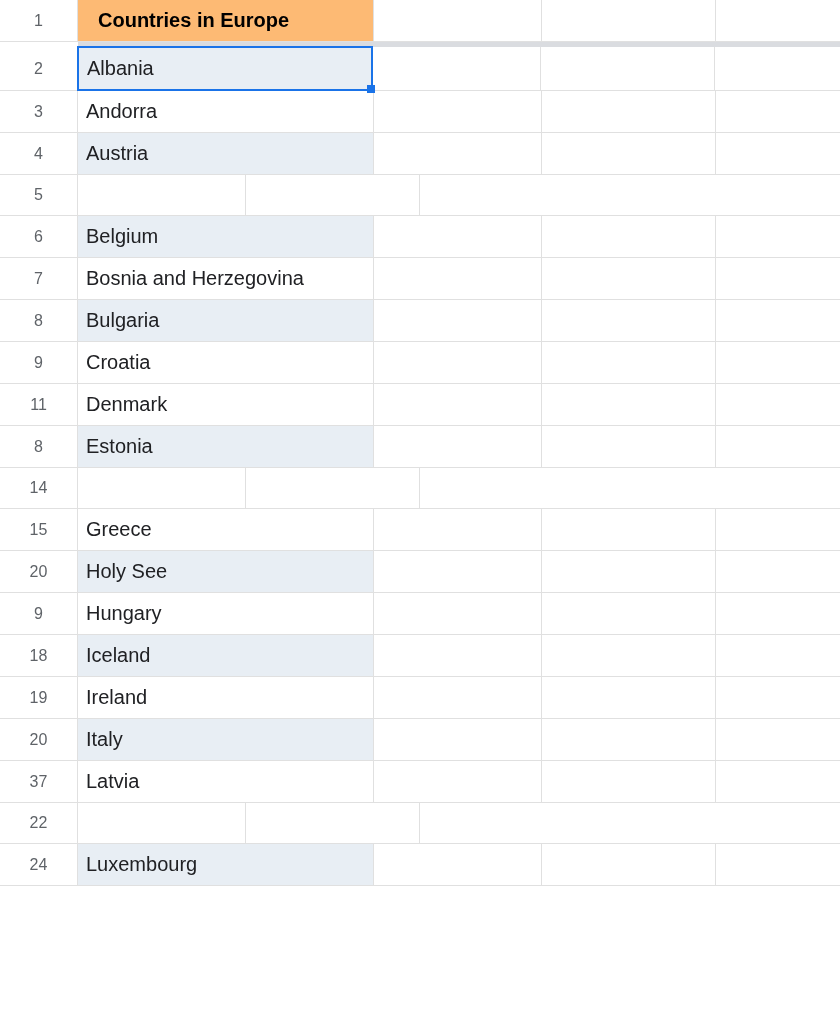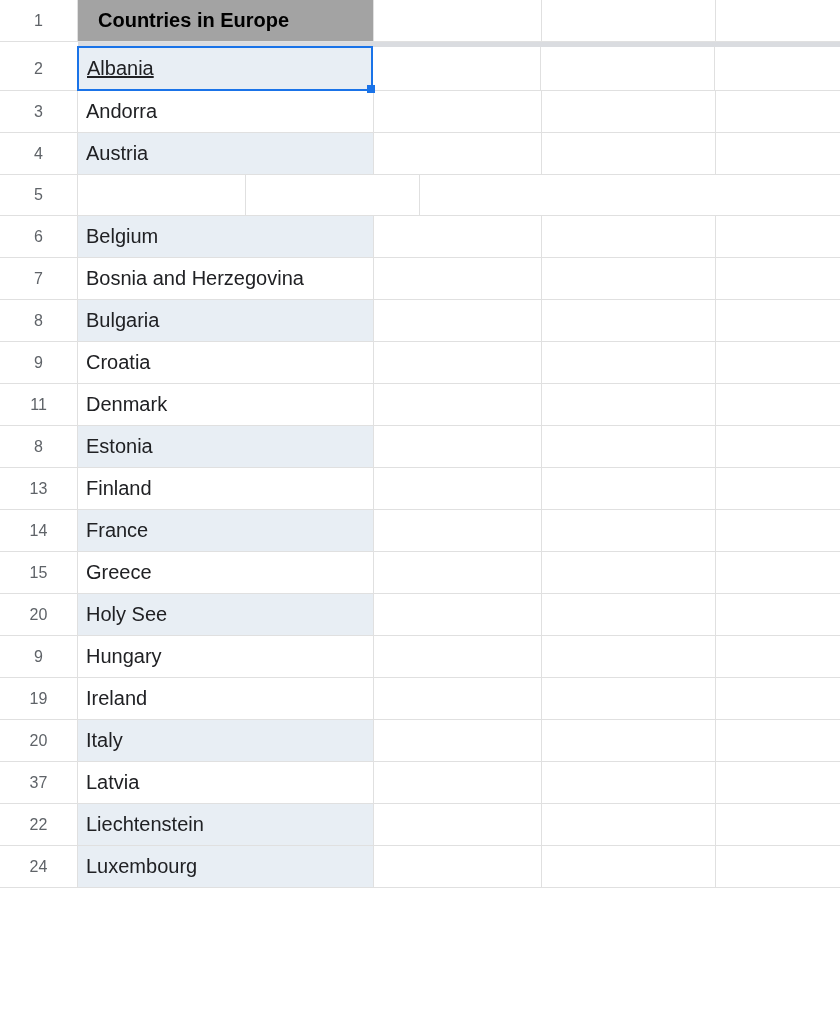--- a/index.html
+++ b/index.html
@@ -53,42 +53,41 @@
     .col-c {
       width: 174px;
       flex-shrink: 0;
     }
     .col-d {
       width: 124px;
       flex-shrink: 0;
       border-right: none;
     }
     .header-row .cell.col-a {
-      background: #a3a3a3;
+      background: #fdba74;
       font-weight: bold;
       color: #000;
       padding-left: 20px;
     }
     .header-row .row-header {
       background: #fff;
     }
     .alt-row .cell.col-a {
       background: #e8eef4;
     }
     .frozen-divider {
       height: 5px;
       background: #dadce0;
       margin-left: 78px;
     }
     .selected-cell {
       position: relative;
       border: 2px solid #1a73e8 !important;
       margin: -1px 0 -1px -1px;
       z-index: 2;
-      text-decoration: underline;
     }
     .selected-cell::after {
       content: '';
       position: absolute;
       bottom: -4px;
       right: -4px;
       width: 8px;
       height: 8px;
       background: #1a73e8;
       z-index: 3;
@@ -195,34 +194,22 @@
     </div>
     <div class="row alt-row">
       <div class="row-header">8</div>
       <div class="cell col-a">
         <span class="cell-text">Estonia</span>
       </div>
       <div class="cell col-b"></div>
       <div class="cell col-c"></div>
       <div class="cell col-d"></div>
     </div>
-    <div class="row">
-      <div class="row-header">13</div>
-      <div class="cell col-a">
-        <span class="cell-text">Finland</span>
-      </div>
-      <div class="cell col-b"></div>
-      <div class="cell col-c"></div>
-      <div class="cell col-d"></div>
-    </div>
     <div class="row alt-row">
       <div class="row-header">14</div>
-      <div class="cell col-a">
-        <span class="cell-text">France</span>
-      </div>
       <div class="cell col-b"></div>
       <div class="cell col-c"></div>
       <div class="cell col-d"></div>
     </div>
     <div class="row">
       <div class="row-header">15</div>
       <div class="cell col-a">
         <span class="cell-text">Greece</span>
       </div>
       <div class="cell col-b"></div>
@@ -240,20 +227,29 @@
     </div>
     <div class="row">
       <div class="row-header">9</div>
       <div class="cell col-a">
         <span class="cell-text">Hungary</span>
       </div>
       <div class="cell col-b"></div>
       <div class="cell col-c"></div>
       <div class="cell col-d"></div>
     </div>
+    <div class="row alt-row">
+      <div class="row-header">18</div>
+      <div class="cell col-a">
+        <span class="cell-text">Iceland</span>
+      </div>
+      <div class="cell col-b"></div>
+      <div class="cell col-c"></div>
+      <div class="cell col-d"></div>
+    </div>
     <div class="row">
       <div class="row-header">19</div>
       <div class="cell col-a">
         <span class="cell-text">Ireland</span>
       </div>
       <div class="cell col-b"></div>
       <div class="cell col-c"></div>
       <div class="cell col-d"></div>
     </div>
     <div class="row alt-row">
@@ -269,23 +265,20 @@
       <div class="row-header">37</div>
       <div class="cell col-a">
         <span class="cell-text">Latvia</span>
       </div>
       <div class="cell col-b"></div>
       <div class="cell col-c"></div>
       <div class="cell col-d"></div>
     </div>
     <div class="row alt-row">
       <div class="row-header">22</div>
-      <div class="cell col-a">
-        <span class="cell-text">Liechtenstein</span>
-      </div>
       <div class="cell col-b"></div>
       <div class="cell col-c"></div>
       <div class="cell col-d"></div>
     </div>
     <div class="row alt-row">
       <div class="row-header">24</div>
       <div class="cell col-a">
         <span class="cell-text">Luxembourg</span>
       </div>
       <div class="cell col-b"></div>

